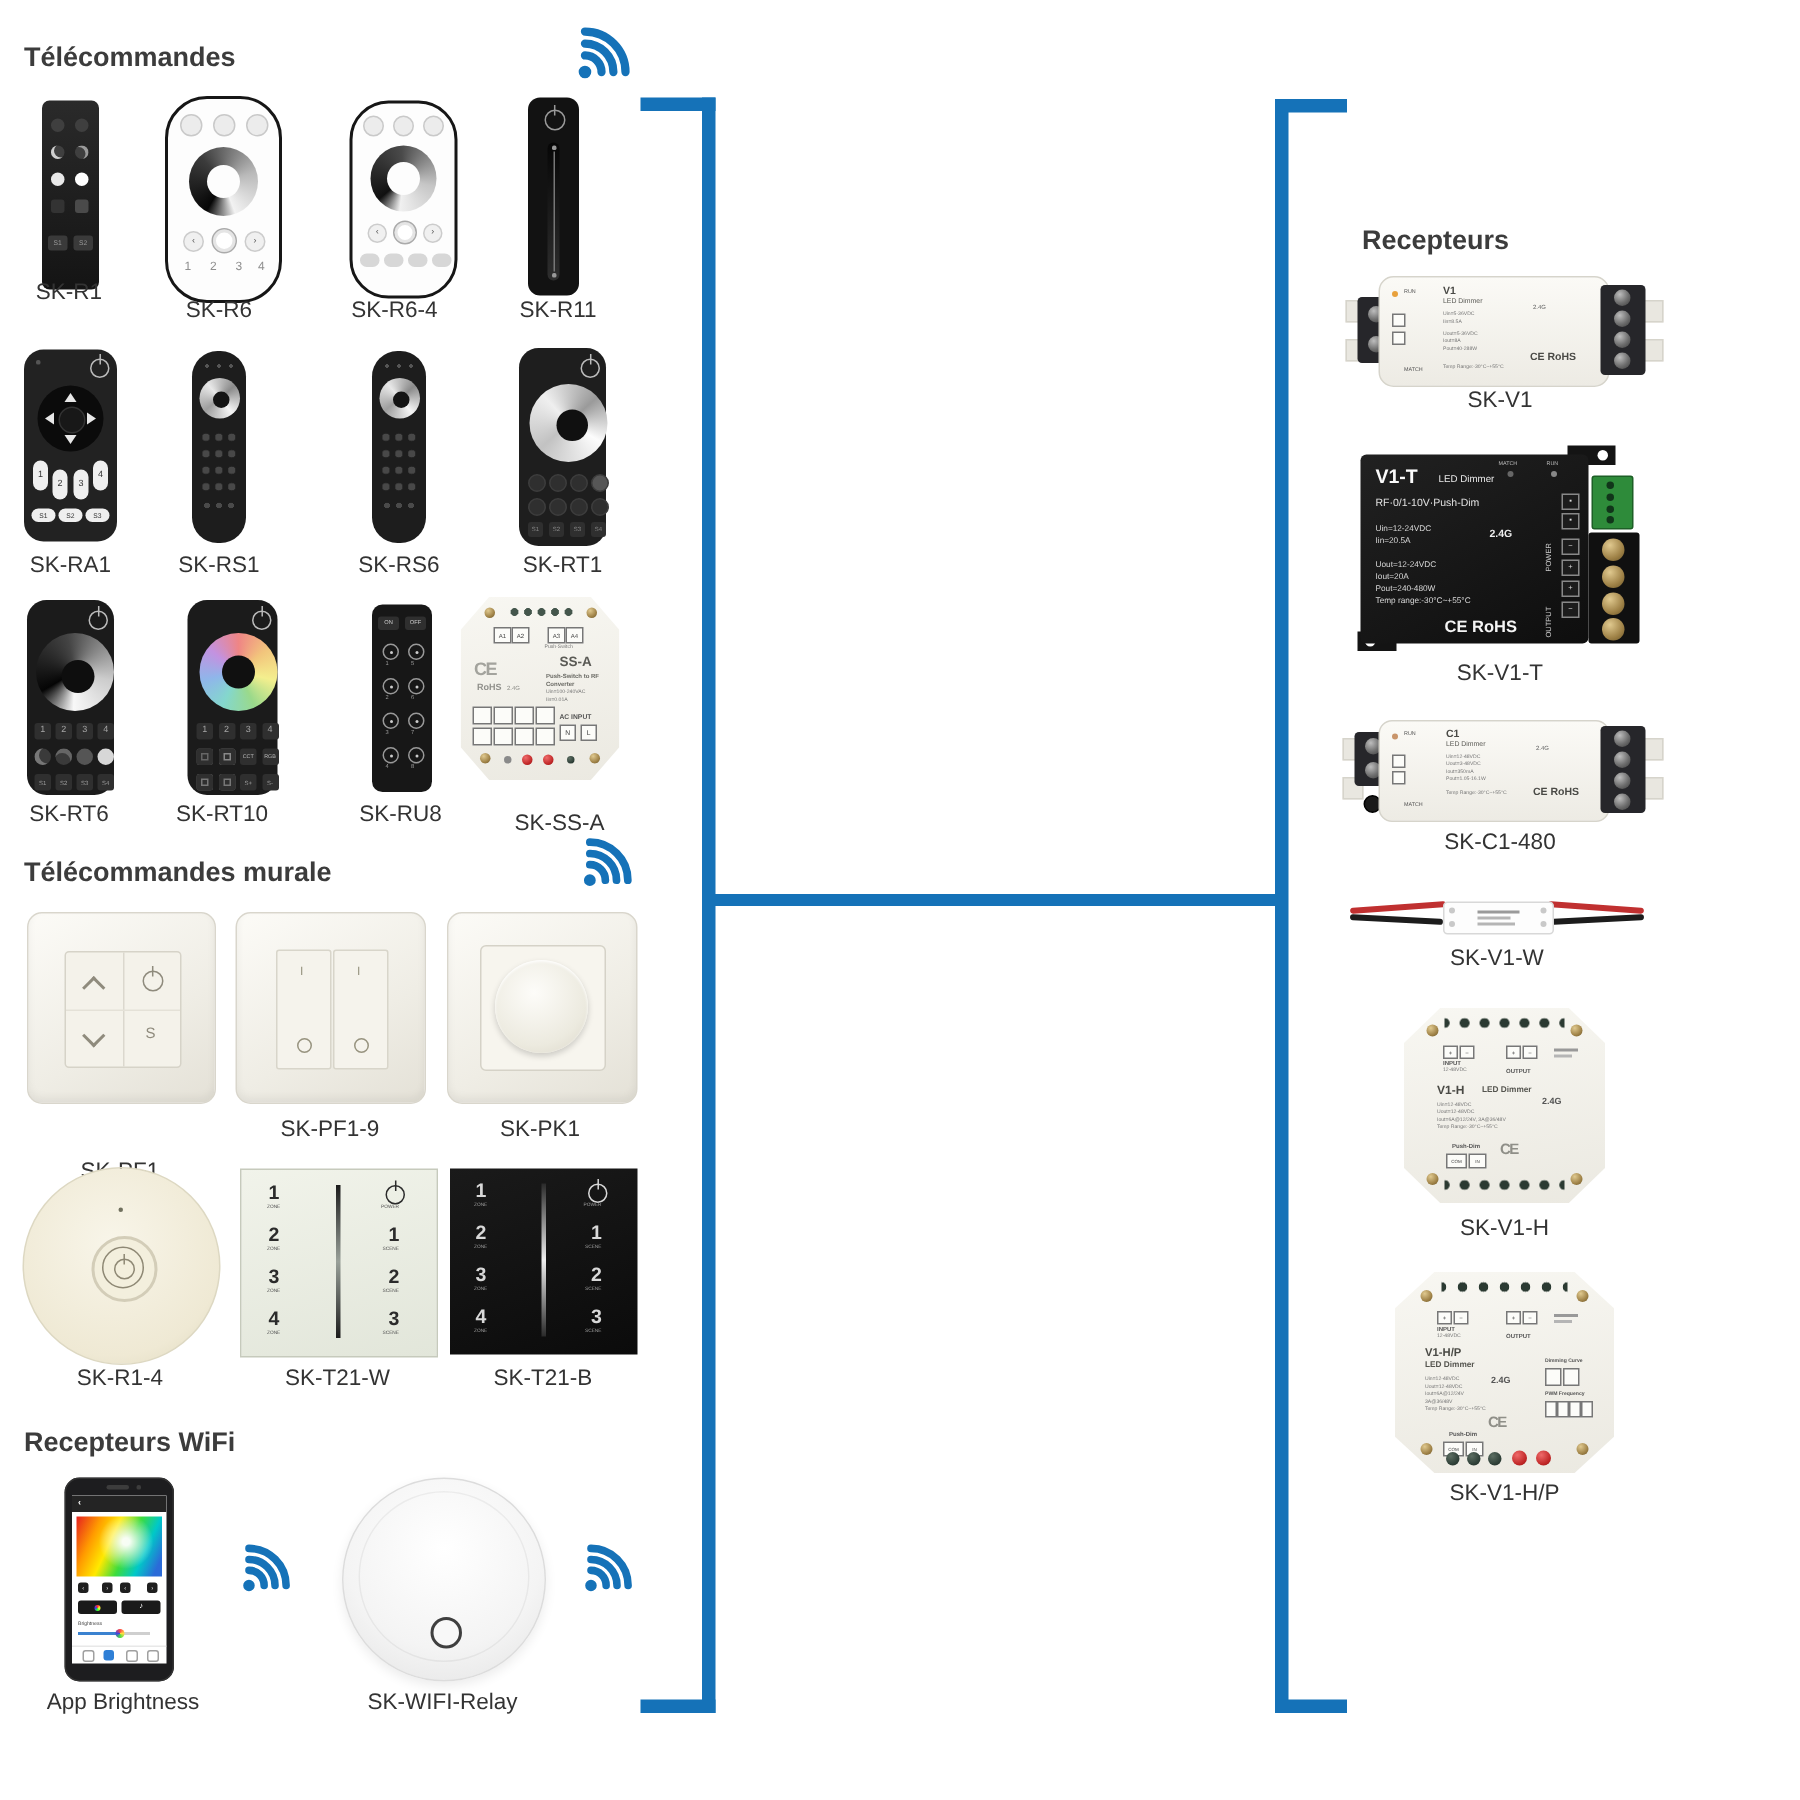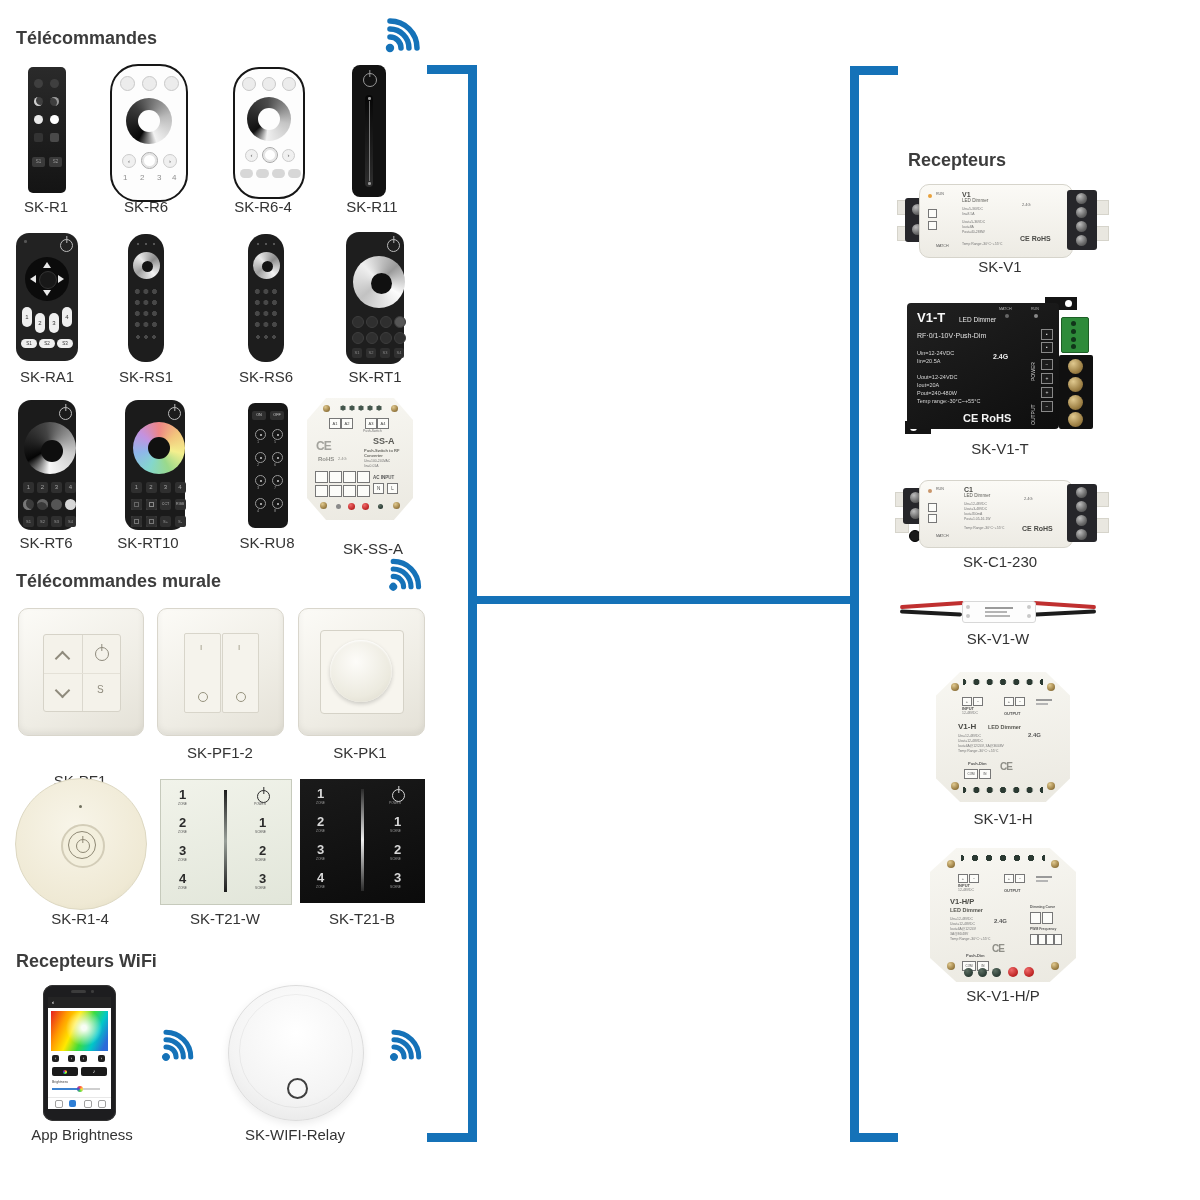--- a/index.html
+++ b/index.html
@@ -127,21 +127,21 @@
 
   <div class="rb" style="left:352px;top:65px;width:34px;height:132px;border-radius:8px;background:#121212">
     <span class="pwr" style="left:11px;top:8px;width:12px;height:12px;color:#999"></span>
     <span class="a" style="left:13px;top:30px;width:8px;height:92px;border-radius:4px;background:linear-gradient(180deg,#060606,#2e2e2e)">
       <span class="a" style="left:3.5px;top:6px;width:1px;height:80px;background:#777"></span>
       <span class="circ" style="left:3px;top:2px;width:2.5px;height:2.5px;background:#999"></span>
       <span class="circ" style="left:3px;top:87px;width:2.5px;height:2.5px;background:#999"></span>
     </span>
   </div>
 
-  <div class="plabel" style="left:6px;top:198px;width:80px">SK-R1</div>
+  <div class="plabel" style="left:6px;top:186px;width:80px">SK-R1</div>
   <div class="plabel" style="left:106px;top:198px;width:80px">SK-R6</div>
   <div class="plabel" style="left:223px;top:198px;width:80px">SK-R6-4</div>
   <div class="plabel" style="left:332px;top:198px;width:80px">SK-R11</div>
 
   <div class="rb" style="left:16px;top:233px;width:62px;height:128px;border-radius:13px;background:#222">
     <span class="circ" style="left:8px;top:7px;width:2.5px;height:2.5px;background:#555"></span>
     <span class="pwr" style="left:44px;top:6px;width:11px;height:11px;color:#bbb"></span>
     <span class="circ" style="left:9px;top:24px;width:44px;height:44px;background:#0b0b0b">
       <span class="tri" style="left:18px;top:5px;border-left:4px solid transparent;border-right:4px solid transparent;border-bottom:6px solid #e8e8e8"></span>
       <span class="tri" style="left:18px;top:33px;border-left:4px solid transparent;border-right:4px solid transparent;border-top:6px solid #e8e8e8"></span>
@@ -321,21 +321,21 @@
       <span class="circ" style="left:13px;top:58px;width:8px;height:8px;border:1.2px solid #97937f"></span>
     </span>
   </div>
 
   <div class="plate" style="left:298px;top:608px;width:125px;height:126px">
     <span class="a" style="left:21px;top:21px;width:82px;height:82px;border:1px solid #d5d2c7;border-radius:4px;background:#f7f5ee"></span>
     <span class="circ" style="left:31px;top:31px;width:62px;height:62px;background:radial-gradient(circle at 42% 35%,#fdfcf9,#eceadf 65%,#d9d5c7);box-shadow:0 2px 4px rgba(0,0,0,.18),inset 0 1px 2px #fff"></span>
   </div>
 
   <div class="plabel" style="left:40px;top:772px;width:80px">SK-PF1</div>
-  <div class="plabel" style="left:180px;top:744px;width:80px">SK-PF1-2</div>
+  <div class="plabel" style="left:180px;top:744px;width:80px">SK-PF1-9</div>
   <div class="plabel" style="left:320px;top:744px;width:80px">SK-PK1</div>
 
   <div class="circ" style="left:15px;top:778px;width:130px;height:130px;background:radial-gradient(circle at 45% 38%,#f8f5e9,#efe9d4 70%,#dcd6ba);border:1px solid #ddd8c2">
     <span class="circ" style="left:63px;top:26px;width:3px;height:3px;background:#70705e"></span>
     <span class="circ" style="left:45px;top:45px;width:40px;height:40px;border:2px solid #d3cdb8;background:#f3efdd"></span>
     <span class="circ" style="left:52px;top:52px;width:26px;height:26px;border:1.5px solid #8e8874">
       <span class="pwr" style="left:7px;top:7px;width:12px;height:12px;color:#8e8874"></span>
     </span>
   </div>
 
@@ -526,21 +526,21 @@
       <span class="tx" style="left:104px;top:16px;font-size:4px;color:#666">2.4G</span>
       <span class="tx" style="left:102px;top:44px;font-size:7px;font-weight:bold;color:#4a4a46">CE RoHS</span>
     </span>
     <span class="a" style="left:172px;top:6px;width:30px;height:58px;background:#26262a;border-radius:3px">
       <span class="screw" style="left:9px;top:3px;width:11px;height:11px"></span>
       <span class="screw" style="left:9px;top:17px;width:11px;height:11px"></span>
       <span class="screw" style="left:9px;top:31px;width:11px;height:11px"></span>
       <span class="screw" style="left:9px;top:45px;width:11px;height:11px"></span>
     </span>
   </div>
-  <div class="plabel" style="left:950px;top:553px;width:100px">SK-C1-230</div>
+  <div class="plabel" style="left:950px;top:553px;width:100px">SK-C1-480</div>
 
   <div class="a" style="left:900px;top:596px;width:196px;height:30px">
     <span class="a" style="left:0;top:7px;width:64px;height:3.5px;background:#c03030;border-radius:2px;transform:rotate(-4deg)"></span>
     <span class="a" style="left:0;top:15px;width:62px;height:3.5px;background:#1c1c1c;border-radius:2px;transform:rotate(3deg)"></span>
     <span class="a" style="left:132px;top:7px;width:64px;height:3.5px;background:#c03030;border-radius:2px;transform:rotate(4deg)"></span>
     <span class="a" style="left:134px;top:15px;width:62px;height:3.5px;background:#1c1c1c;border-radius:2px;transform:rotate(-3deg)"></span>
     <span class="a" style="left:62px;top:5px;width:72px;height:20px;background:#fdfdfd;border:1px solid #d8d8d8;border-radius:3px">
       <span class="sq" style="left:3px;top:3px;width:4px;height:4px;background:#c9c9c9"></span>
       <span class="sq" style="left:3px;top:12px;width:4px;height:4px;background:#c9c9c9"></span>
       <span class="sq" style="left:64px;top:3px;width:4px;height:4px;background:#c9c9c9"></span>

